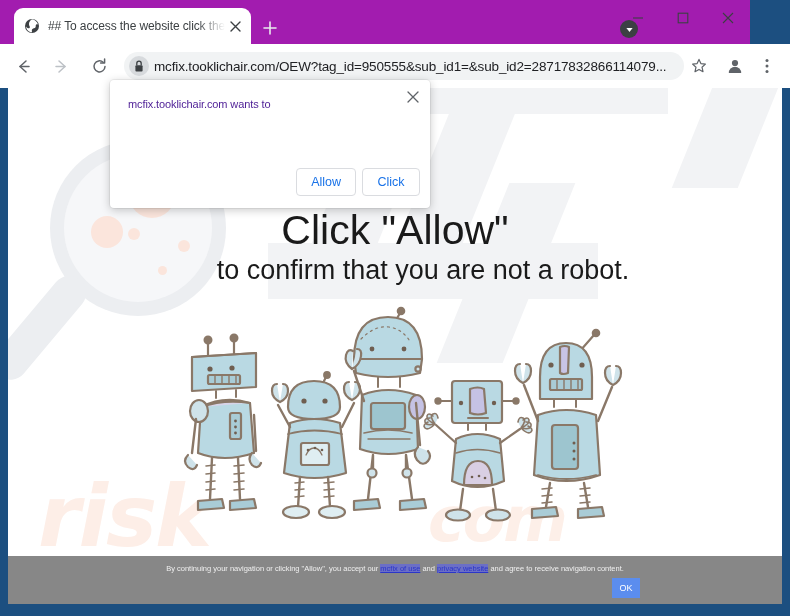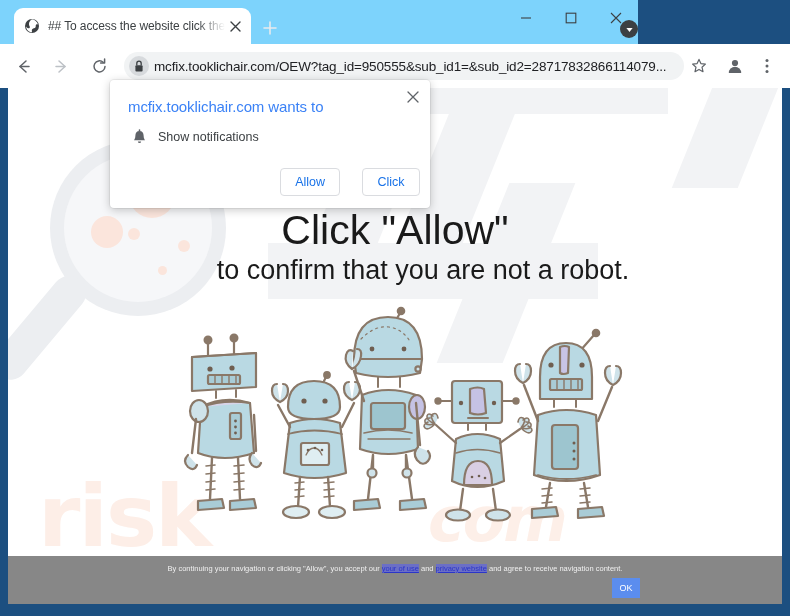--- a/index.html
+++ b/index.html
@@ -22,23 +22,23 @@
     width: 790px;
     height: 616px;
     background: #1c4f80;
     box-sizing: border-box;
   }
 
   
   .tabstrip {
     position: absolute;
     left: 0; top: 0;
-    width: 638px;
+    width: 750px;
     height: 44px;
-    background: #7dd3fc;
+    background: #a21caf;
   }
   .tab {
     position: absolute;
     left: 14px;
     top: 8px;
     width: 237px;
     height: 36px;
     background: #ffffff;
     border-radius: 9px 9px 0 0;
     display: flex;
@@ -219,20 +219,21 @@
     position: absolute;
     background: #f2f3f5;
   }
   .wm-risk {
     position: absolute;
     left: 30px;
     top: 378px;
     font-family: "DejaVu Sans", sans-serif;
     font-size: 86px;
     font-weight: 700;
+    font-style: italic;
     color: #fdeee7;
     letter-spacing: -2px;
     white-space: nowrap;
   }
   .wm-com {
     position: absolute;
     left: 420px;
     top: 395px;
     font-family: "DejaVu Sans", sans-serif;
     font-size: 62px;
@@ -333,22 +334,22 @@
   .perm-close {
     position: absolute;
     right: 6px; top: 6px;
     width: 22px; height: 22px;
     display: flex; align-items: center; justify-content: center;
     border-radius: 50%;
   }
   .perm-title {
     position: absolute;
     left: 18px; top: 18px;
-    font-size: 15px;
-    color: #3b82f6;
+    font-size: 11px;
+    color: #4c1d95;
     letter-spacing: -0.1px;
     text-align: right;
   }
   .perm-row {
     position: absolute;
     left: 18px; top: 46px;
     display: flex;
     align-items: center;
   }
   .perm-bell {
@@ -359,21 +360,21 @@
   }
   .perm-row-label {
     font-size: 12.5px;
     color: #3c4043;
   }
   .perm-actions {
     position: absolute;
     right: 10px;
     bottom: 12px;
     display: flex;
-    gap: 22px;
+    gap: 6px;
   }
   .perm-btn {
     min-width: 58px;
     height: 28px;
     padding: 0 14px;
     background: #ffffff;
     border: 1px solid #dadce0;
     border-radius: 4px;
     color: #1a73e8;
     font-size: 12.5px;
@@ -697,47 +698,36 @@
               <path d="M410 206 L434 204 L436 213 L410 215 Z" fill="#a9ccd6"></path>
             </g>
 
           </g>
         </svg>
       </div>
 
       <div class="consent-bar">
         <div class="consent-text">
           <span>By continuing your navigation or clicking "Allow", you accept our</span>
-          <a href="#">your of use</a>
+          <a href="#">mcfix of use</a>
           <span>and</span>
           <a href="#">privacy website</a>
           <span>and agree to receive navigation content.</span>
         </div>
         <button class="consent-ok">OK</button>
       </div>
     </div>
   </div>
 
   <div class="perm-bubble">
     <div class="perm-close">
       <svg width="12" height="12" viewBox="0 0 12 12">
         <path d="M1 1 L11 11 M11 1 L1 11" stroke="#5f6368" stroke-width="1.3" stroke-linecap="round"></path>
       </svg>
     </div>
     <div class="perm-title">mcfix.tooklichair.com wants to</div>
-    <div class="perm-row">
-      <span class="perm-bell">
-        <svg width="15" height="16" viewBox="0 0 15 16">
-          <path d="M7.5 2 C4.8 2 3.4 3.9 3.4 6.4 C3.4 9.4 2.2 10.6 2 11.3 L13 11.3
-                   C12.8 10.6 11.6 9.4 11.6 6.4 C11.6 3.9 10.2 2 7.5 2 Z" fill="#5f6368"></path>
-          <rect x="6.7" y="0.3" width="1.6" height="2" rx="0.8" fill="#5f6368"></rect>
-          <path d="M5.9 12.4 a1.6 1.6 0 0 0 3.2 0 Z" fill="#5f6368"></path>
-        </svg>
-      </span>
-      <span class="perm-row-label">Show notifications</span>
-    </div>
     <div class="perm-actions">
       <button class="perm-btn">Allow</button>
       <button class="perm-btn">Click</button>
     </div>
   </div>
 
 </div>
 
 </body></html>

